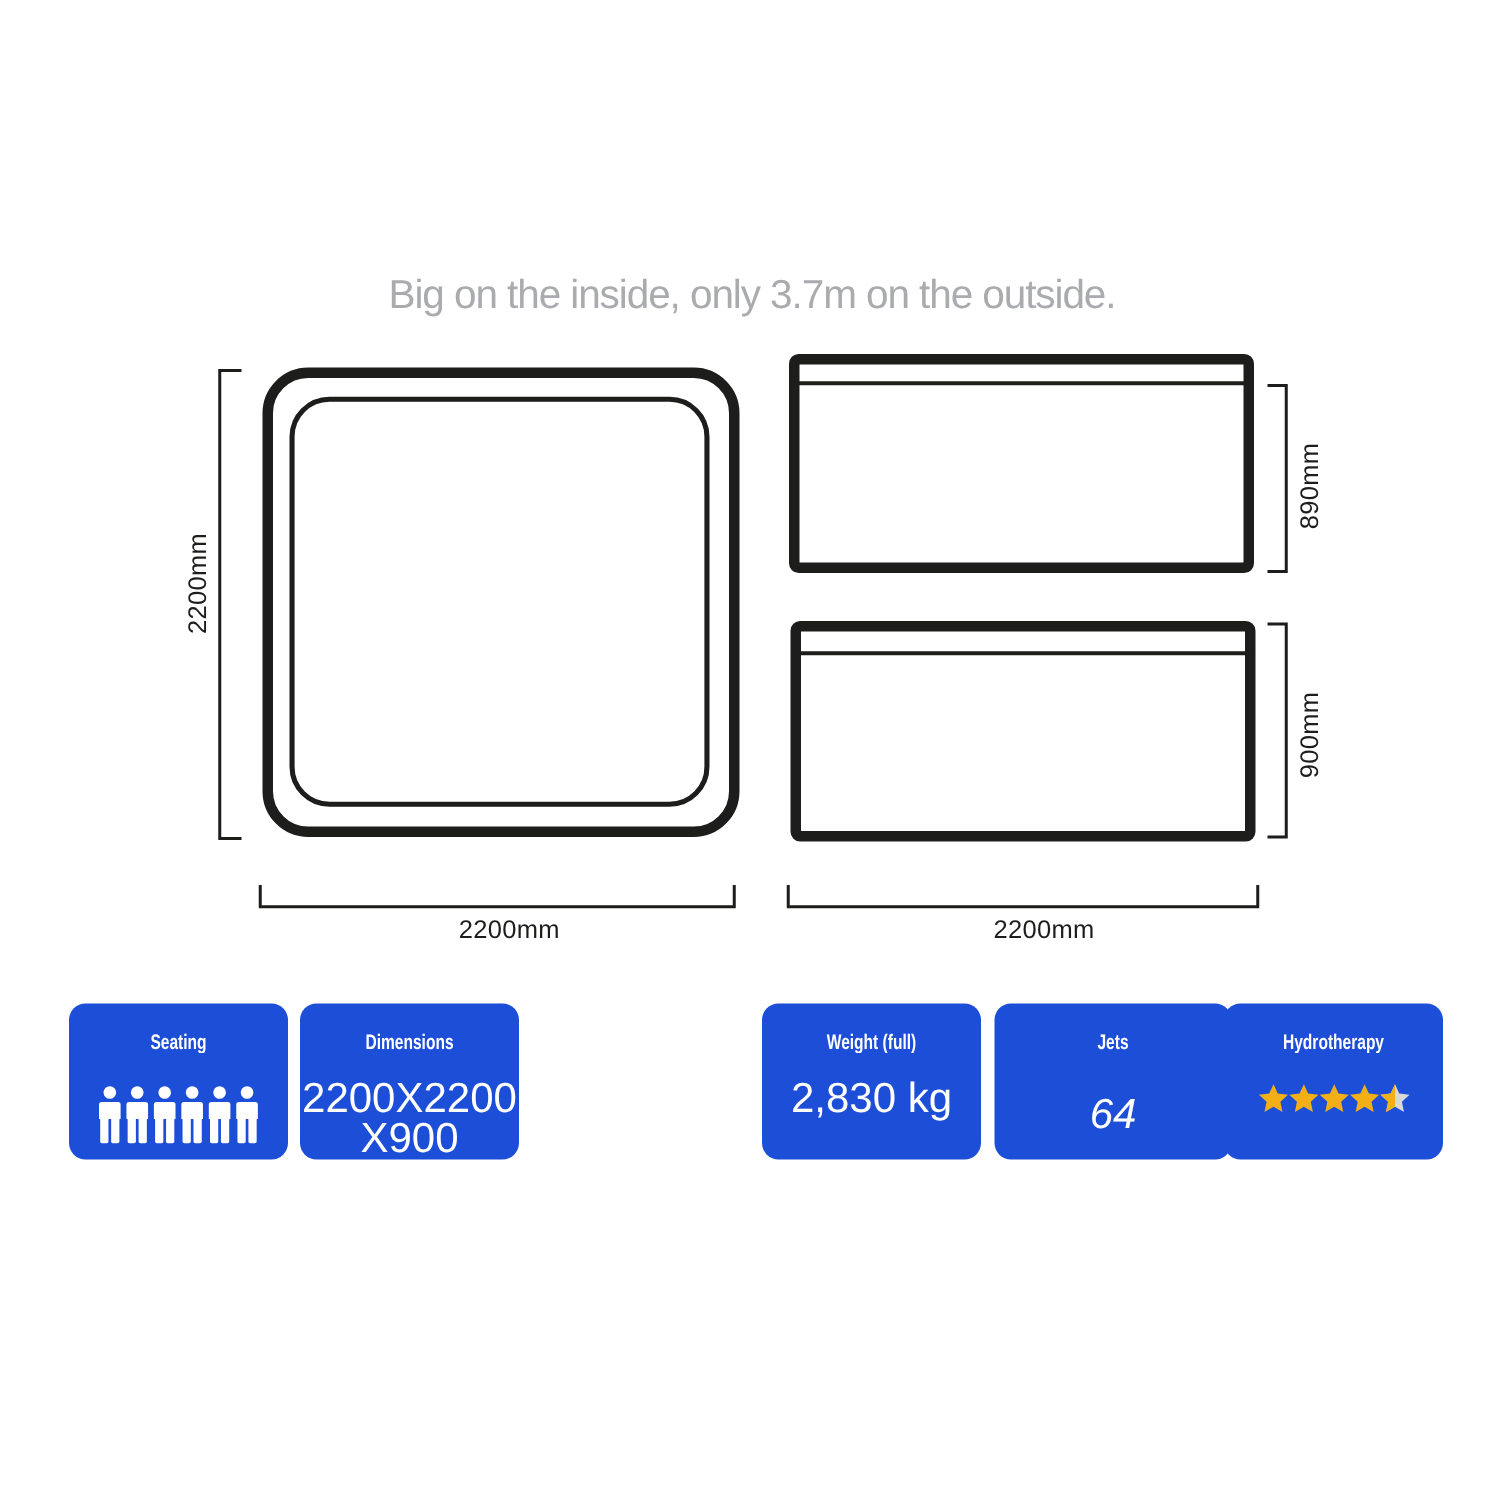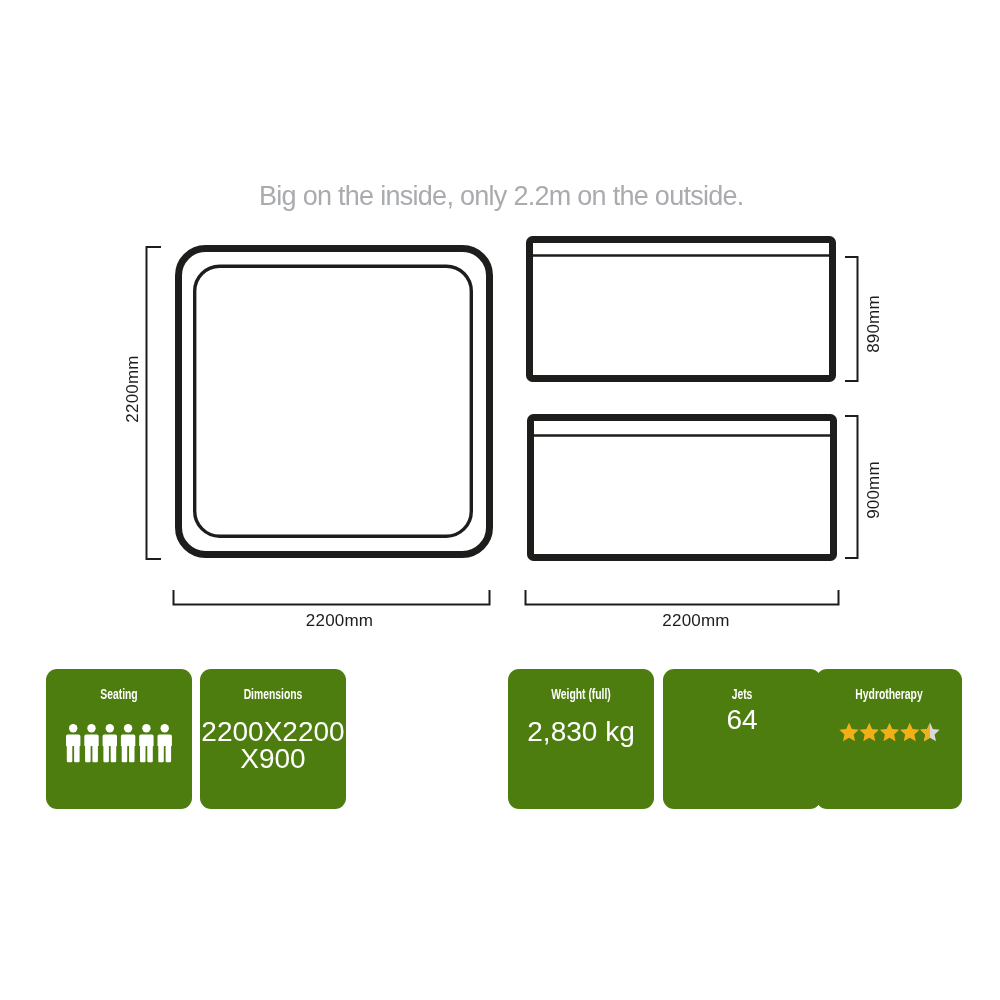--- a/index.html
+++ b/index.html
@@ -1,28 +1,28 @@
 <!DOCTYPE html>
 <html><head>
 <meta charset="utf-8">
 <style>
   html,body{margin:0;padding:0;background:#ffffff;}
   #page{position:relative;width:1000px;height:1000px;background:#ffffff;overflow:hidden;
         font-family:"Liberation Sans",sans-serif;}
-  .badge{position:absolute;top:669px;width:146px;height:140px;background:#4d7c0f;border-radius:11px;}
+  .badge{position:absolute;top:669px;width:146px;height:104px;background:#1d4ed8;border-radius:11px;}
   .blabel{position:absolute;top:17.8px;left:0;width:100%;text-align:center;color:#ffffff;
           font-size:14px;line-height:14px;font-weight:bold;transform:scaleX(0.74);transform-origin:50% 50%;}
   .bval{position:absolute;left:0;width:100%;text-align:center;color:#ffffff;
         font-size:28px;font-weight:normal;line-height:27.5px;}
 </style>
 </head>
 <body>
 <div id="page">
 
-  <div id="title" style="position:absolute;left:259px;top:182.5px;white-space:nowrap;font-size:27px;line-height:27px;color:#a9abae;letter-spacing:-0.72px;">Big on the inside, only 2.2m on the outside.</div>
+  <div id="title" style="position:absolute;left:259px;top:182.5px;white-space:nowrap;font-size:27px;line-height:27px;color:#a9abae;letter-spacing:-0.72px;">Big on the inside, only 3.7m on the outside.</div>
 
   <svg width="1000" height="1000" style="position:absolute;left:0;top:0" viewBox="0 0 1000 1000">
     <g fill="none" stroke="#1d1d1b">
 
       <rect x="178.5" y="248.5" width="311" height="306" rx="27" stroke-width="7"></rect>
 
       <rect x="194.7" y="266.2" width="276.6" height="270" rx="25" stroke-width="3.4"></rect>
 
       <path d="M146.5 246 L146.5 560 M146 247 L161 247 M146 559 L161 559" stroke-width="2"></path>
 
@@ -107,21 +107,21 @@
   </div>
 
 
   <div class="badge" style="left:508px;">
     <div class="blabel">Weight (full)</div>
     <div class="bval" style="top:48.5px;">2,830 kg</div>
   </div>
 
   <div class="badge" style="left:663px;padding-left:12px;">
     <div class="blabel">Jets</div>
-    <div class="bval" style="top:37px;">64</div>
+    <div class="bval" style="top:60px;font-style:italic;">64</div>
   </div>
 
   <div class="badge" style="left:816px;">
     <div class="blabel">Hydrotherapy</div>
 
     <svg width="104" height="22" viewBox="0 0 104 22" style="position:absolute;left:22px;top:53px">
       <g>
         <path transform="translate(11,11)" fill="#f2b016" d="M0.00,-10.20 L2.85,-3.92 L9.70,-3.15 L4.61,1.50 L6.00,8.25 L0.00,4.84 L-6.00,8.25 L-4.61,1.50 L-9.70,-3.15 L-2.85,-3.92 Z"></path>
         <path transform="translate(31.25,11)" fill="#f2b016" d="M0.00,-10.20 L2.85,-3.92 L9.70,-3.15 L4.61,1.50 L6.00,8.25 L0.00,4.84 L-6.00,8.25 L-4.61,1.50 L-9.70,-3.15 L-2.85,-3.92 Z"></path>
         <path transform="translate(51.5,11)" fill="#f2b016" d="M0.00,-10.20 L2.85,-3.92 L9.70,-3.15 L4.61,1.50 L6.00,8.25 L0.00,4.84 L-6.00,8.25 L-4.61,1.50 L-9.70,-3.15 L-2.85,-3.92 Z"></path>

